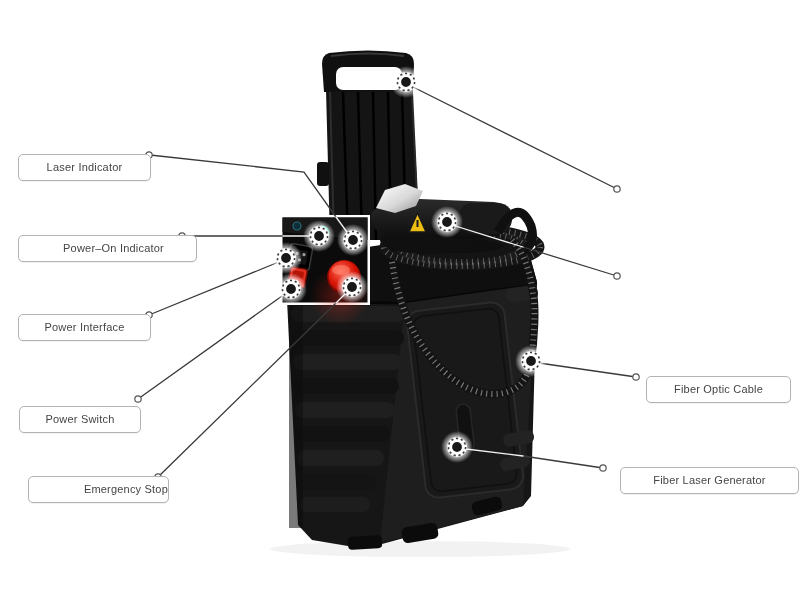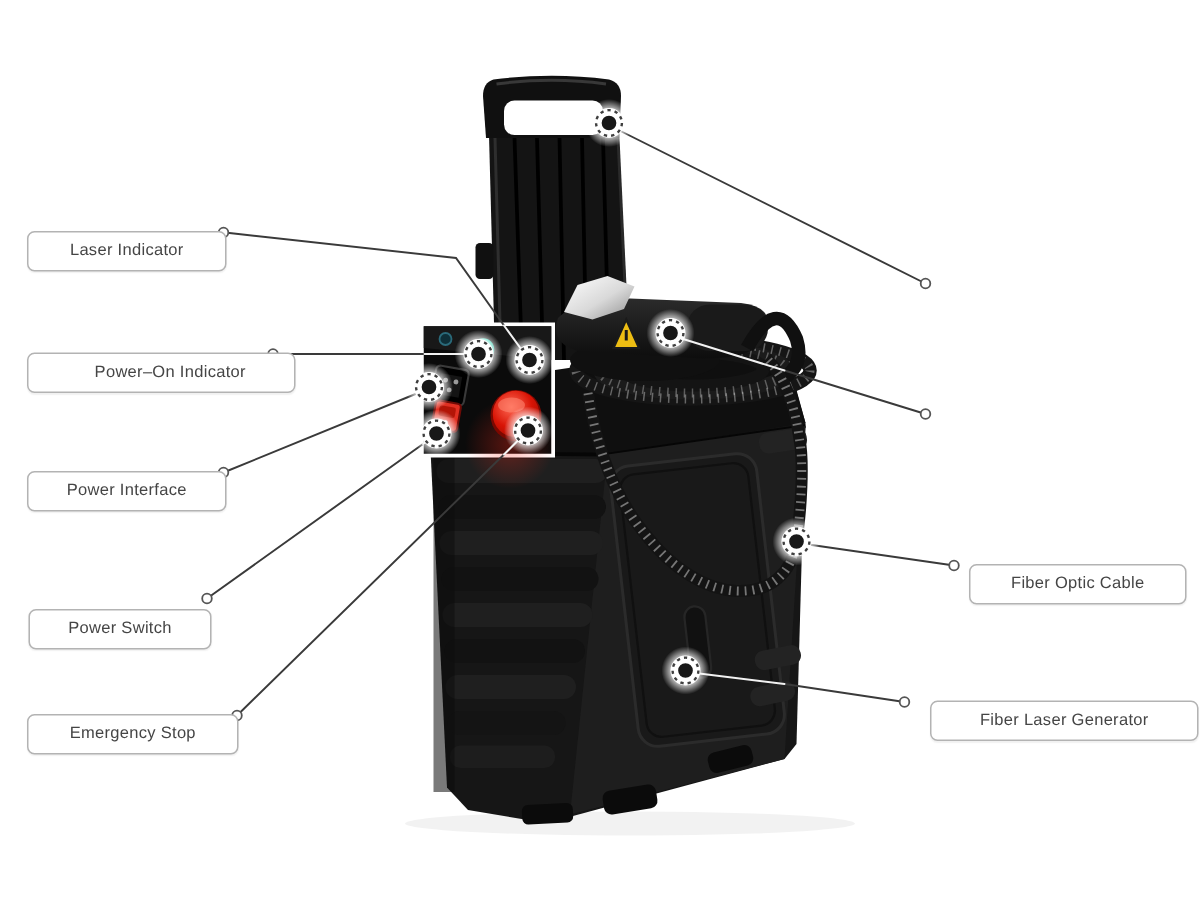--- a/index.html
+++ b/index.html
@@ -12,21 +12,21 @@
     position:absolute;height:25px;line-height:25px;text-align:center;
     background:#fff;border:1px solid #b3b3b3;border-radius:5px;
     font-size:11px;color:#454545;letter-spacing:.2px;white-space:nowrap;
     box-shadow:0 1px 1px rgba(0,0,0,.06);
   }
   
   #lbl-laser-indicator      {left:18px; top:154px; width:131px;}
   #lbl-power-on-indicator   {left:18px; top:235px; width:165px;padding-left:12px;}
   #lbl-power-interface      {left:18px; top:314px; width:131px;}
   #lbl-power-switch         {left:19px; top:406px; width:120px;}
-  #lbl-emergency-stop       {left:18px; top:476px; width:139px;}
+  #lbl-emergency-stop       {left:28px; top:476px; width:139px;text-align:right;}
   #lbl-telescoping-handle   {left:617px;top:188px; width:163px;}
   #lbl-laser-cleaning-gun   {left:617px;top:275px; width:163px;}
   #lbl-fiber-optic-cable    {left:636px;top:376px; width:143px;margin-left:10px;}
   #lbl-fiber-laser-generator{left:603px;top:467px; width:177px;margin-left:17px;}
 </style>
 </head>
 <body>
 
 <div id="canvas">
 

